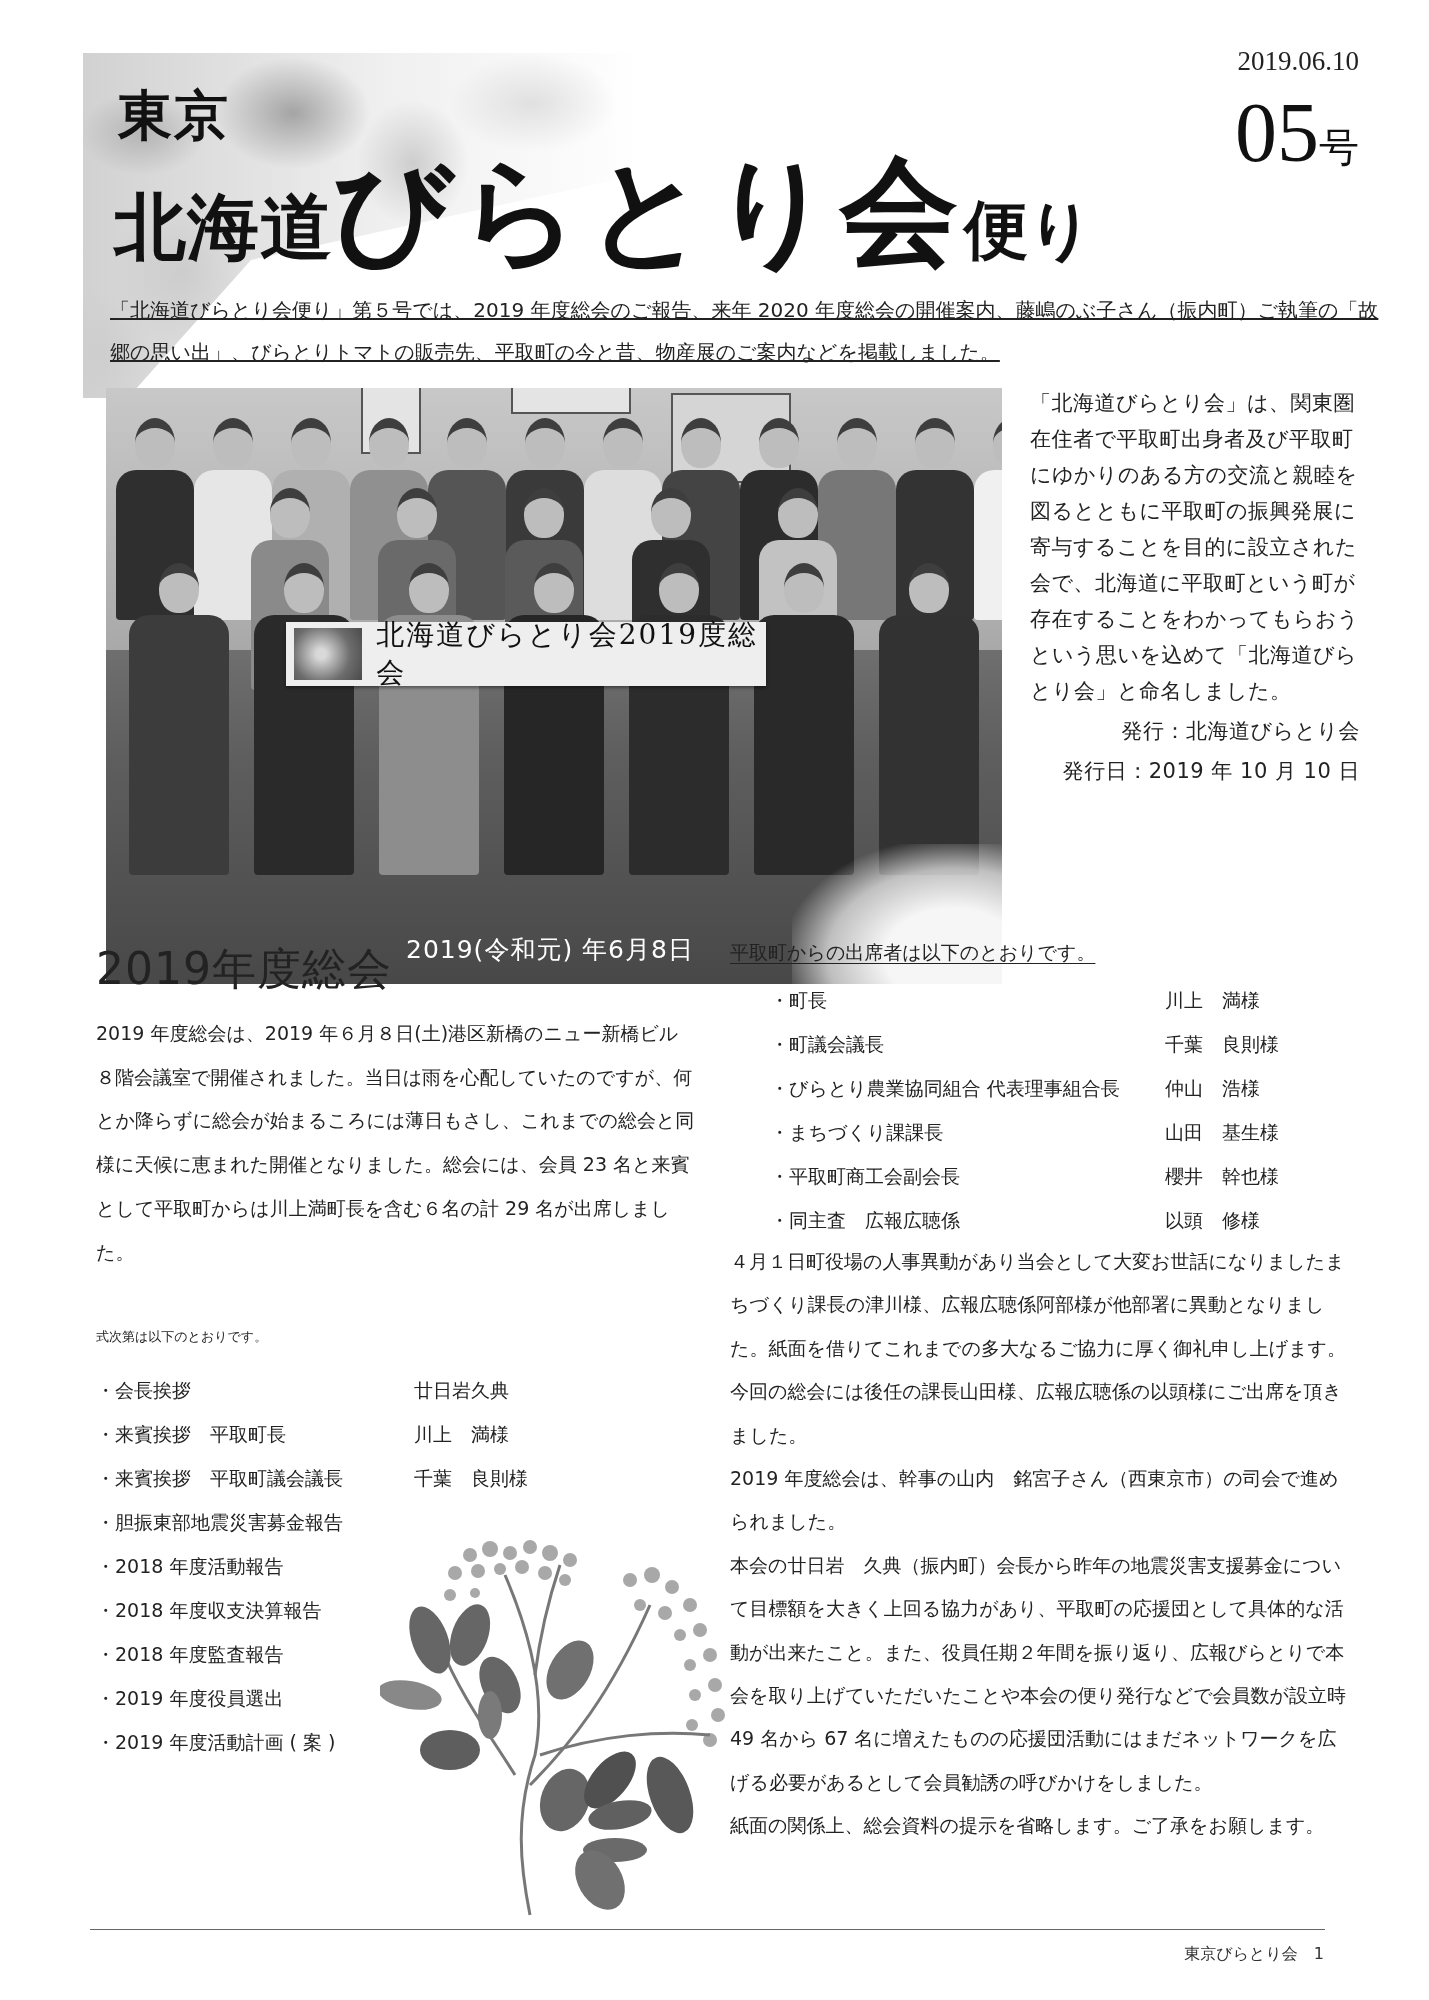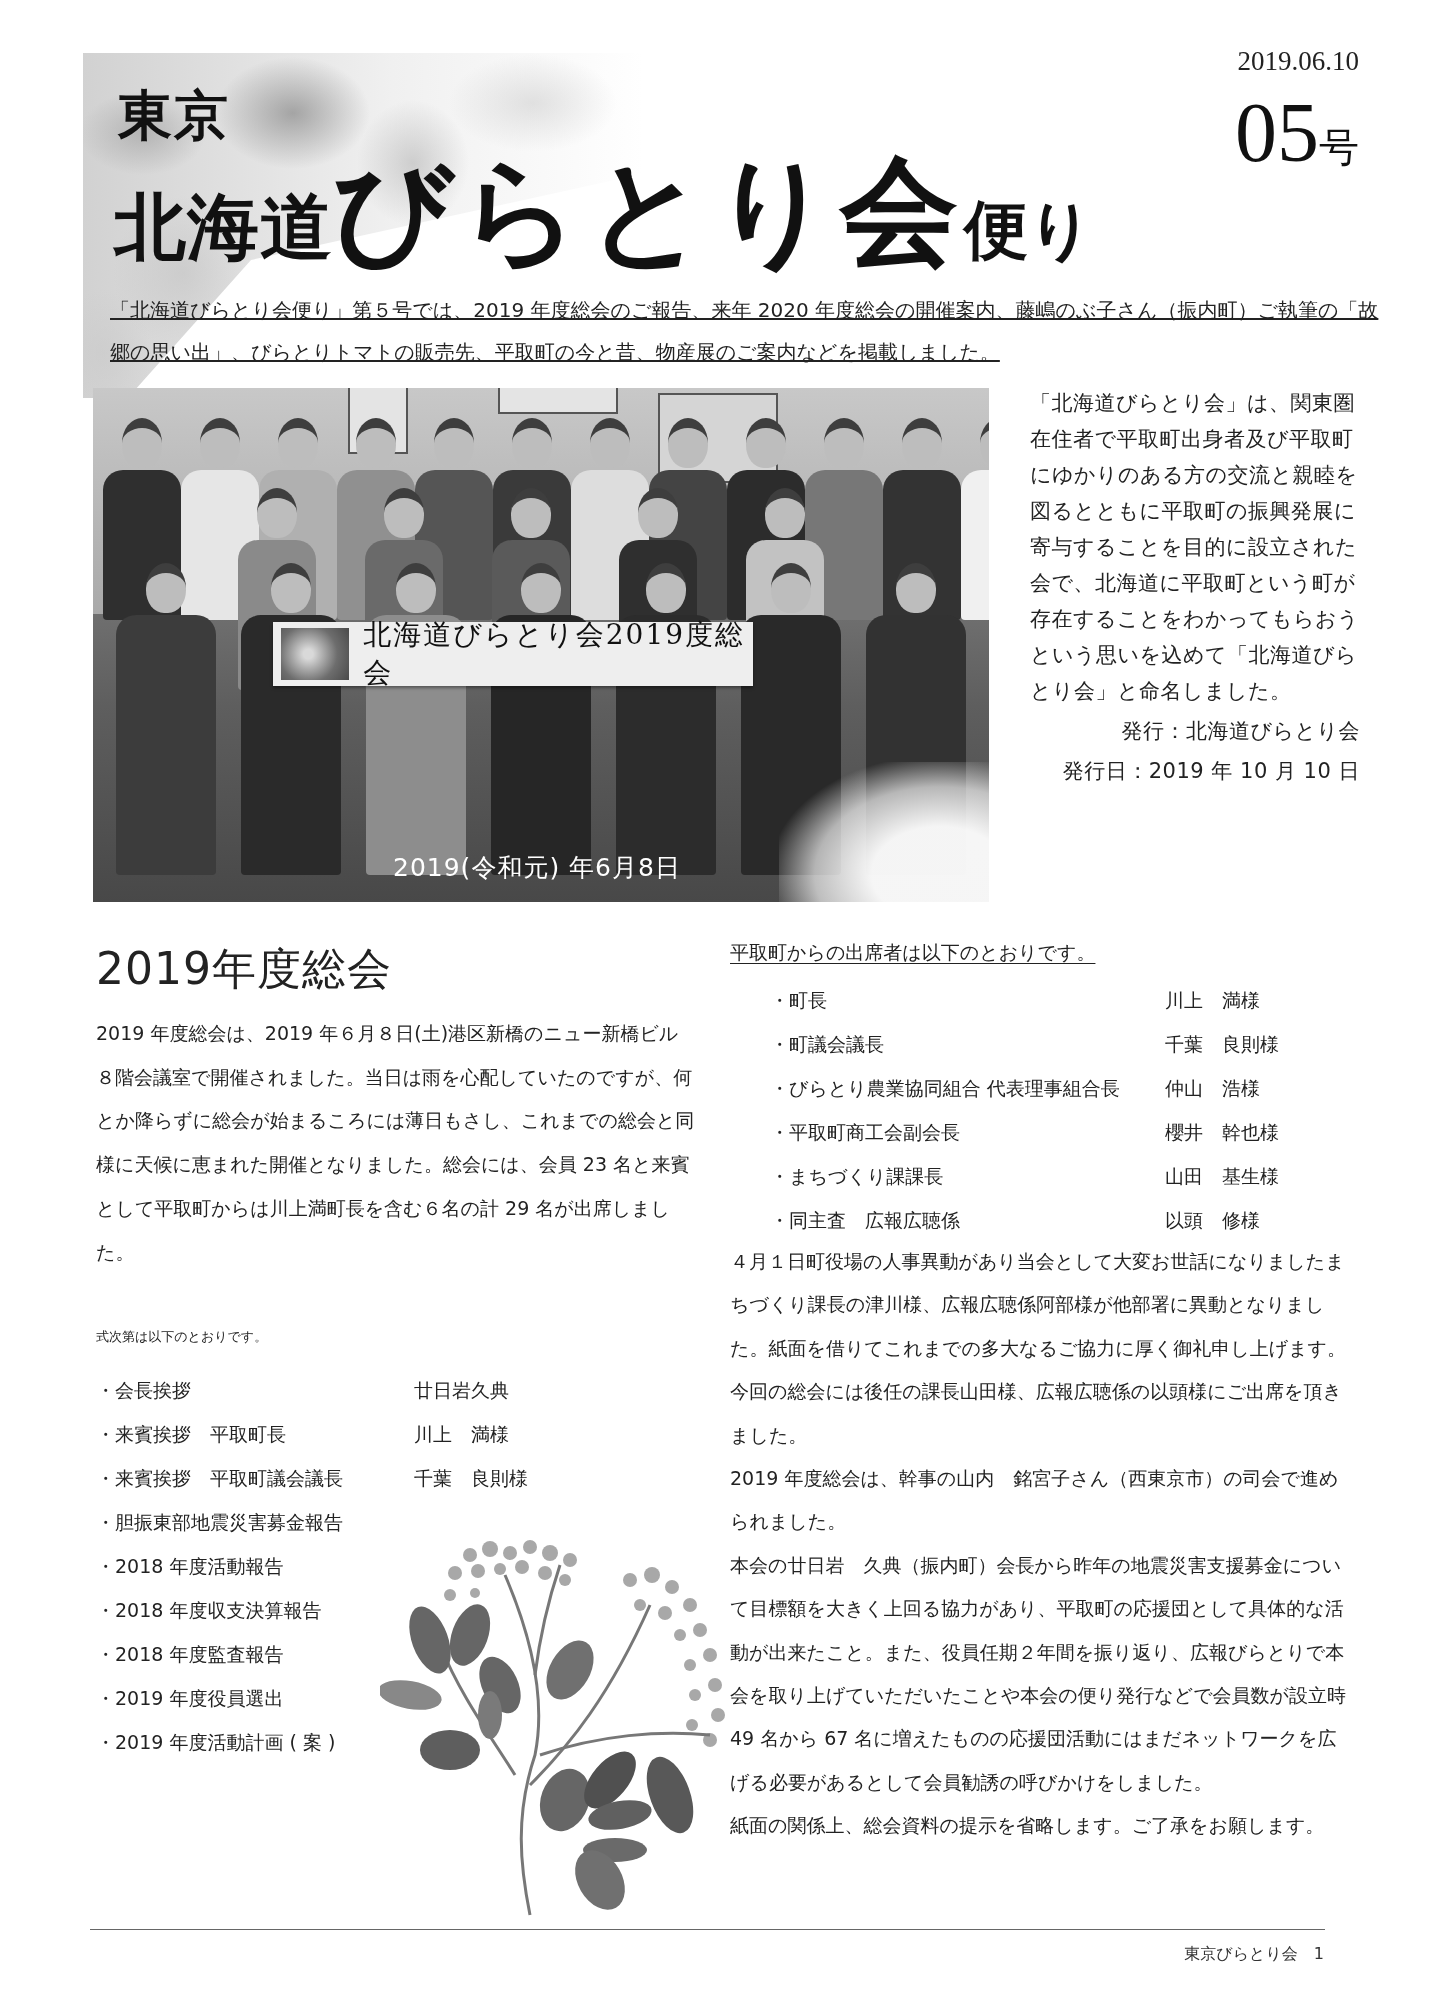--- a/index.html
+++ b/index.html
@@ -26,21 +26,21 @@
   .title-main .t-dayori { font-size: 64px; vertical-align: baseline; }
   .issue-date { position: absolute; right: 70px; top: 46px; font-size: 27px; font-family: "Liberation Serif", serif; color: #222; }
   .issue-num { position: absolute; right: 70px; top: 84px; white-space: nowrap; font-family: "Liberation Serif", serif; color: #111; }
   .issue-num .n { font-size: 84px; }
   .issue-num .g { font-size: 40px; font-family: "DejaVu Sans", sans-serif; }
 
   .intro { position: absolute; left: 110px; top: 289px; width: 1270px; font-size: 20px; line-height: 42px; color: #222; text-decoration: underline; }
 
   
   .photo {
-    position: absolute; left: 93px; top: 388px; width: 896px; height: 514px;
+    position: absolute; left: 106px; top: 388px; width: 896px; height: 596px;
     background: linear-gradient(180deg, #9a9a9a 0%, #7c7c7c 30%, #5e5e5e 62%, #484848 100%);
     overflow: hidden;
   }
   .photo .wall { position: absolute; left: 0; top: 0; width: 100%; height: 44%; background: linear-gradient(180deg,#c8c8c8,#a9a9a9); }
   .photo .poster { position: absolute; background: #e4e4e4; border: 2px solid #555; }
   .photo .row { position: absolute; left: 10px; right: 10px; display: flex; justify-content: space-around; }
   .photo .person { display: flex; flex-direction: column; align-items: center; }
   .photo .head { width: 40px; height: 50px; border-radius: 50% 50% 45% 45%; background: #bdbdbd; border-top: 10px solid #3e3e3e; }
   .photo .body { width: 78px; height: 150px; border-radius: 20px 20px 4px 4px; margin-top: 2px; }
   .photo .banner {
@@ -335,26 +335,26 @@
     </li>
   <li>
       <span class="role">・町議会議長</span>
       <span class="who">千葉　良則様</span>
     </li>
   <li>
       <span class="role">・びらとり農業協同組合 代表理事組合長</span>
       <span class="who">仲山　浩様</span>
     </li>
   <li>
+      <span class="role">・まちづくり課課長</span>
+      <span class="who">山田　基生様</span>
+    </li>
+  <li>
       <span class="role">・平取町商工会副会長</span>
       <span class="who">櫻井　幹也様</span>
-    </li>
-  <li>
-      <span class="role">・まちづくり課課長</span>
-      <span class="who">山田　基生様</span>
     </li>
   <li>
       <span class="role">・同主査　広報広聴係</span>
       <span class="who">以頭　修様</span>
     </li>
 </ul>
 
 <div class="right-body">
   <p>４月１日町役場の人事異動があり当会として大変お世話になりましたまちづくり課長の津川様、広報広聴係阿部様が他部署に異動となりました。紙面を借りてこれまでの多大なるご協力に厚く御礼申し上げます。今回の総会には後任の課長山田様、広報広聴係の以頭様にご出席を頂きました。</p>
   <p>2019 年度総会は、幹事の山内　銘宮子さん（西東京市）の司会で進められました。</p>

